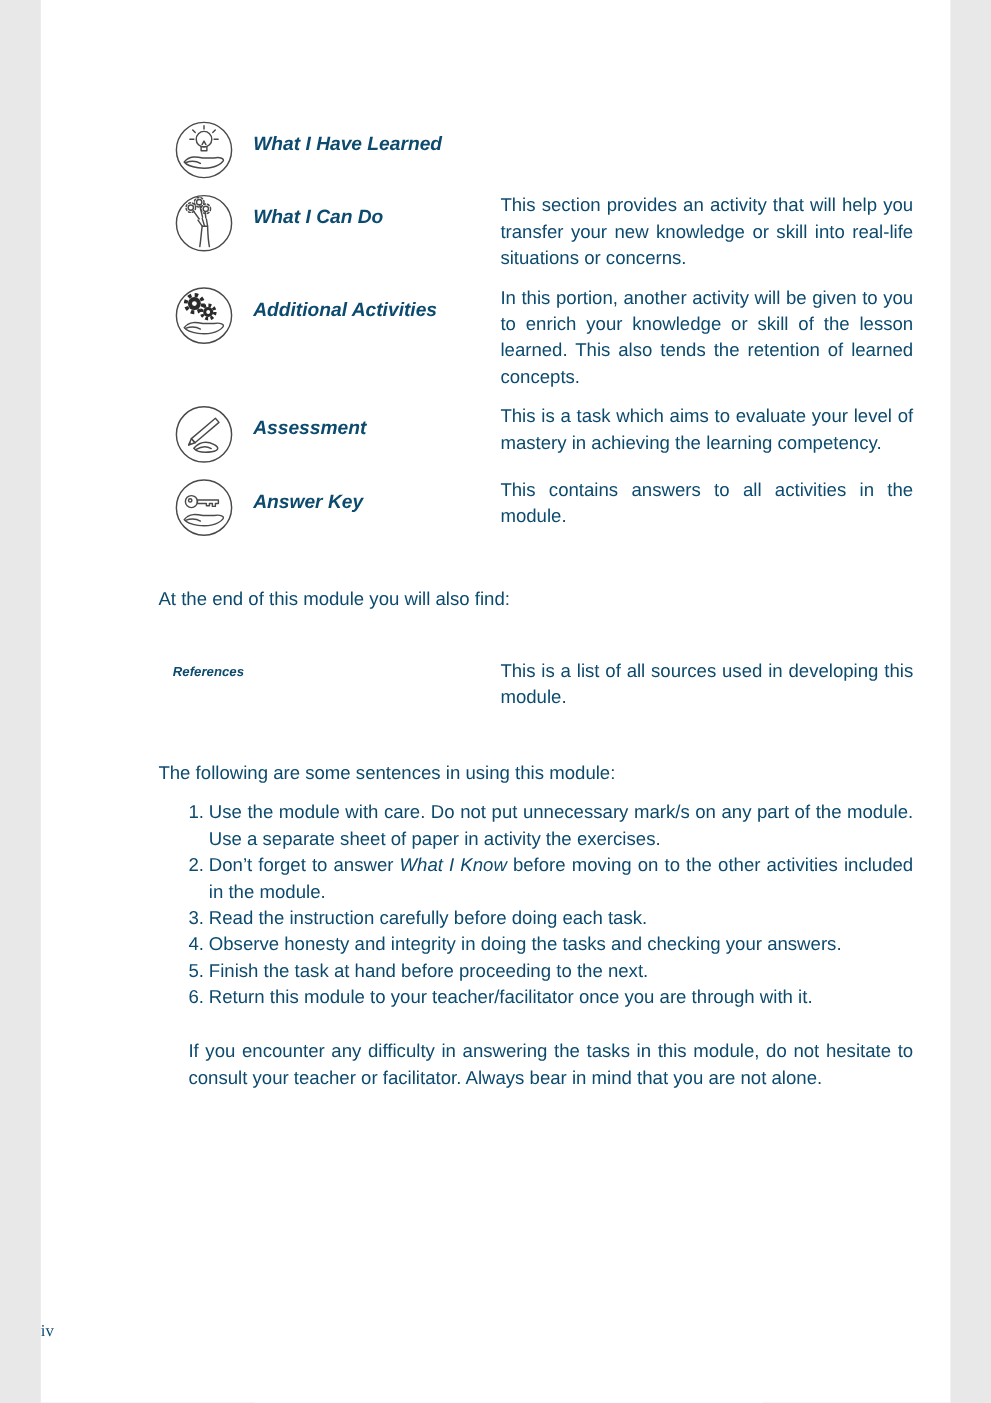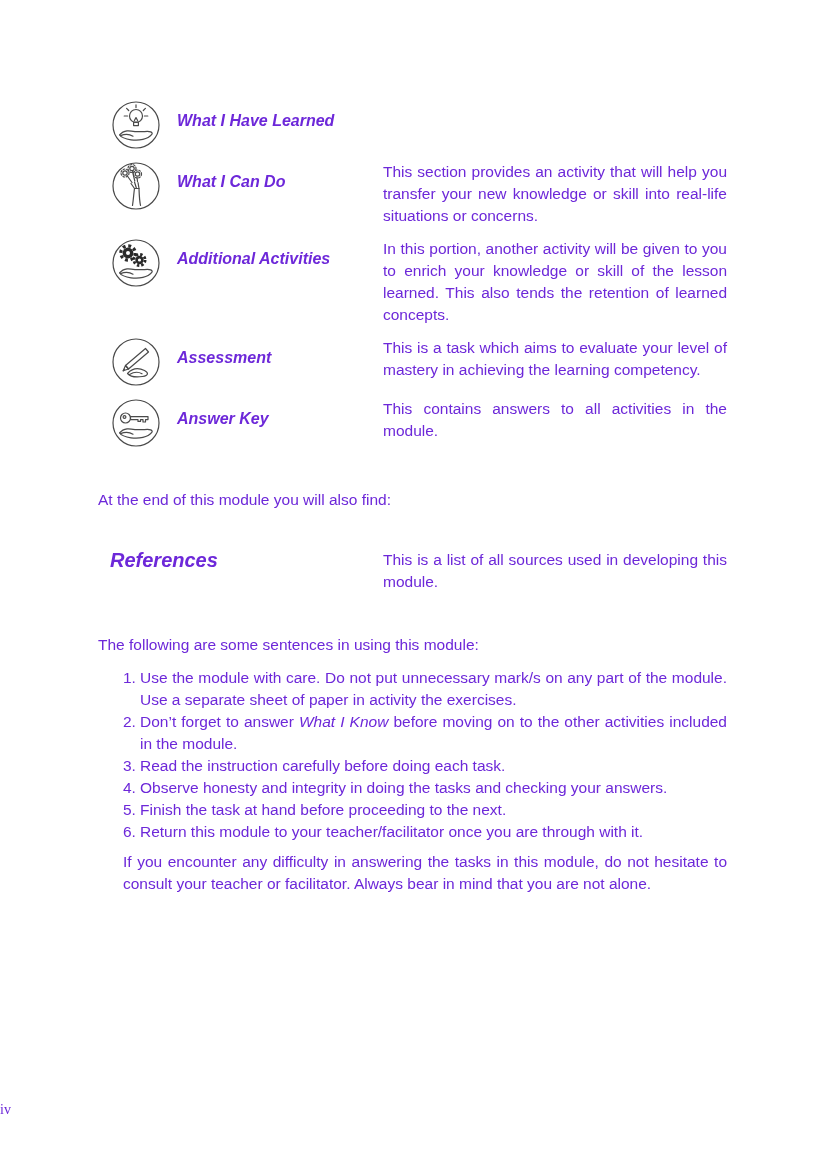--- a/index.html
+++ b/index.html
@@ -1,55 +1,55 @@
 <!DOCTYPE html>
 <html><head>
 <meta charset="utf-8">
 <style>
   html,body { margin:0; padding:0; background:#e8e8e8; }
   .page {
     position:relative;
-    width:826px; height:1169px;
+    width:758px; height:1169px;
     margin:0 auto;
     background:#ffffff;
     font-family:"Liberation Sans", sans-serif;
     font-size:15.5px; line-height:22px;
-    color:#6d28d9;
+    color:#0c4a6e;
     overflow:hidden;
   }
   .content { position:absolute; left:98px; top:100px; width:629px; }
 
   .icon-row { display:flex; align-items:flex-start; margin-bottom:11px; }
   .icon-cell { width:79px; padding-left:13px; box-sizing:border-box; flex:none; }
   .icon-cell svg { display:block; }
   .label-cell {
     width:206px; flex:none; box-sizing:border-box;
     padding-top:10px; padding-right:8px;
     font-weight:bold; font-style:italic; font-size:16px;
   }
   .desc-cell { flex:1; text-align:justify; }
 
   .mid-line { margin:41px 0 0 0; }
 
   .ref-row { display:flex; align-items:flex-start; margin-top:38px; }
   .ref-label {
     width:285px; flex:none; box-sizing:border-box; padding-left:12px;
-    font-weight:bold; font-style:italic; font-size:20px;
+    font-weight:bold; font-style:italic; font-size:11px;
   }
   .ref-desc { flex:1; text-align:justify; }
 
   .reminders-intro { margin:41px 0 0 0; }
 
   .list { margin-top:11px; }
   .list-item { display:flex; margin-left:25px; }
   .list-item .num { width:17px; flex:none; }
   .list-item .text { flex:1; text-align:justify; }
   .it { font-style:italic; }
 
-  .closing { margin:8px 0 0 25px; text-align:justify; }
+  .closing { margin:23px 0 0 25px; text-align:justify; }
   .closing + .closing { margin-top:11px; }
 
   .page-number {
     position:absolute; left:0; right:0; bottom:50px;
     text-align:left;
     font-family:"Liberation Serif", serif;
     font-size:14px; line-height:18px;
   }
 
   .sketch { stroke:#4a4a4a; fill:none; stroke-width:1.2; stroke-linecap:round; stroke-linejoin:round; }

